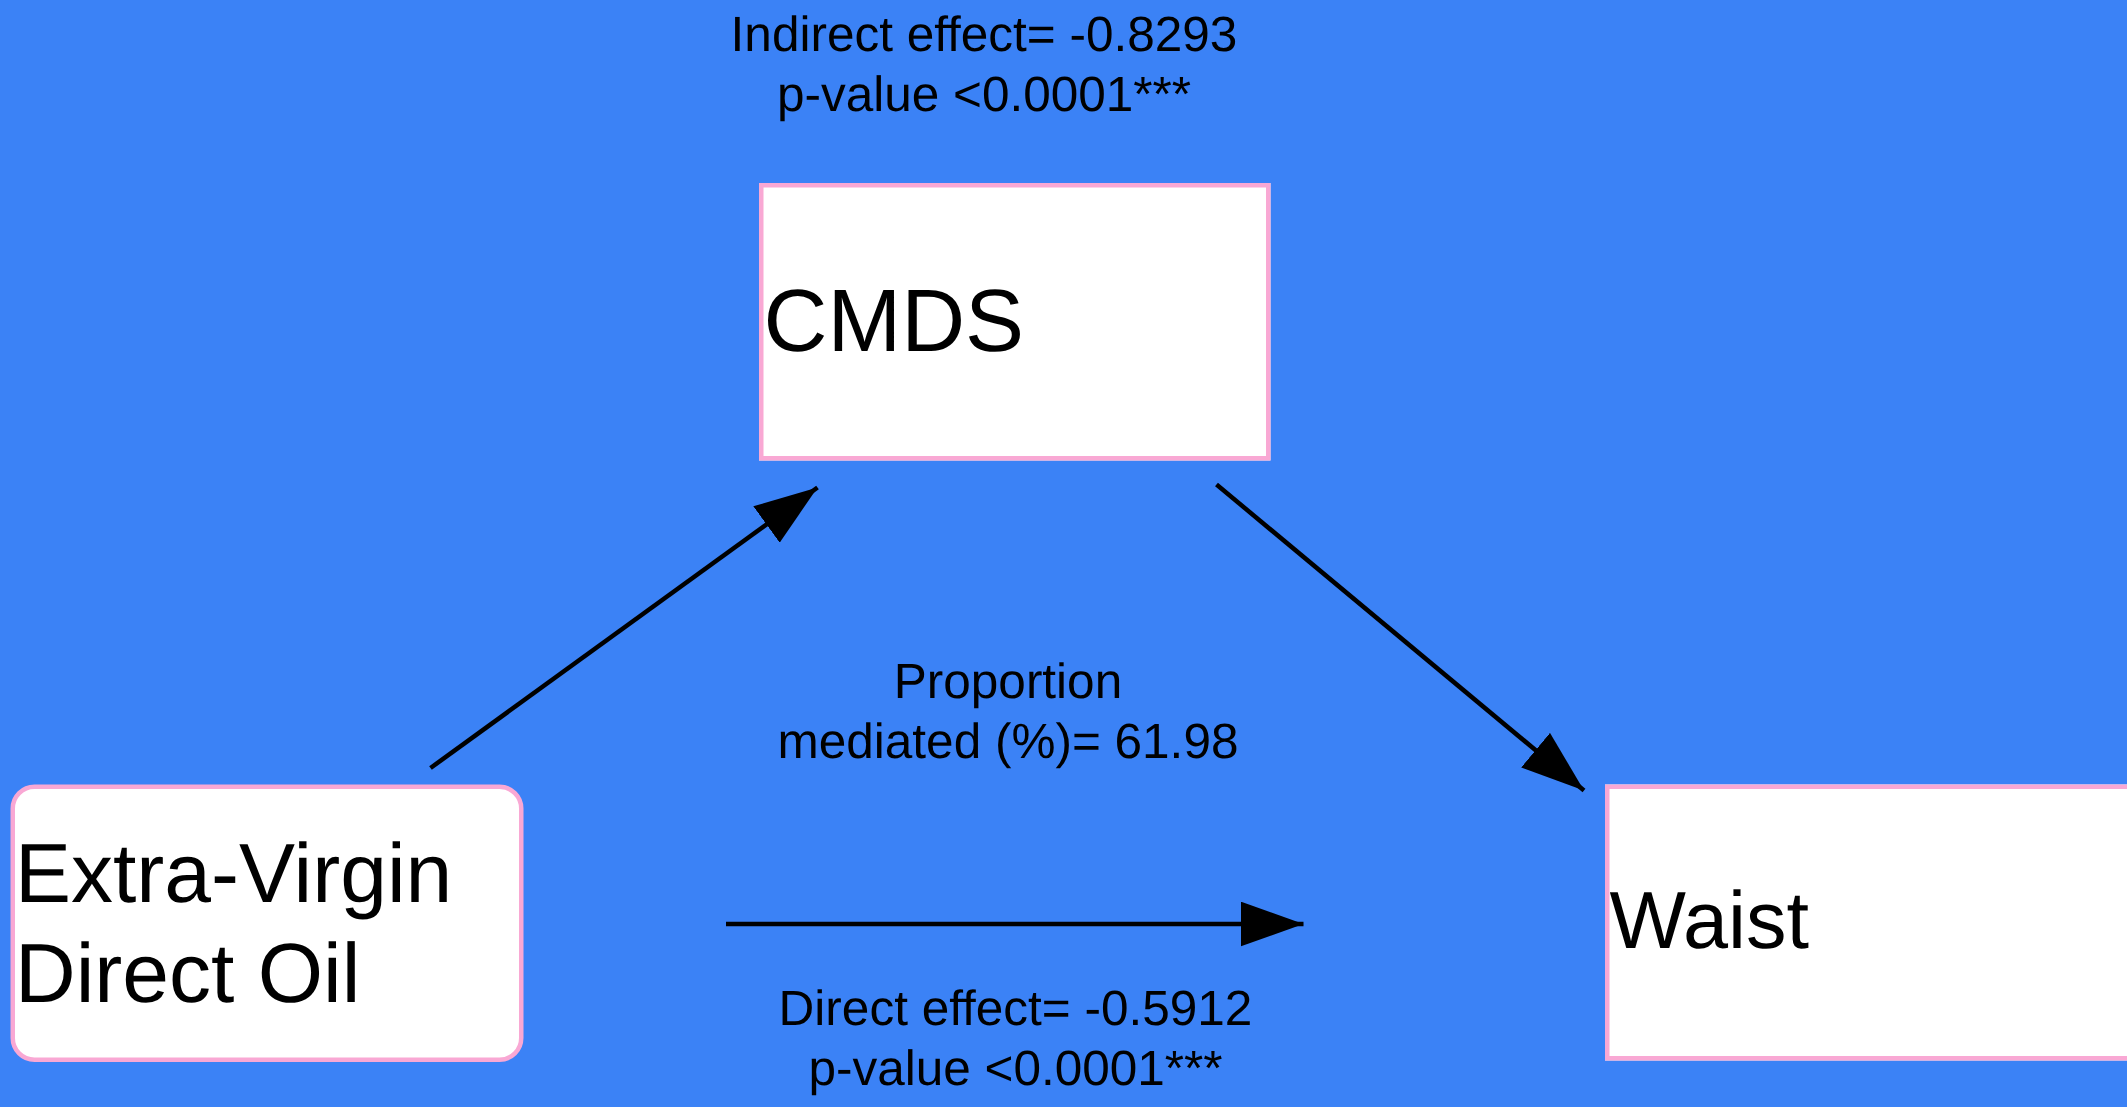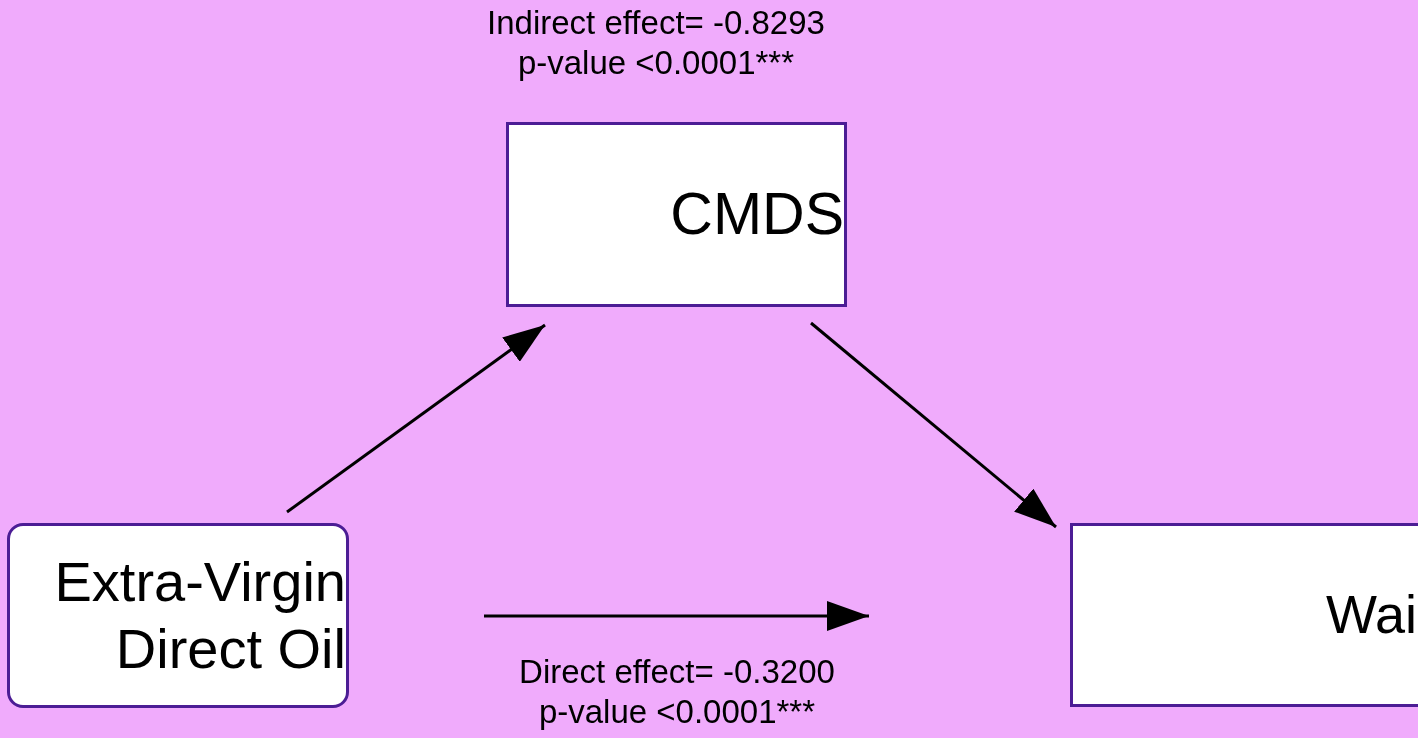--- a/index.html
+++ b/index.html
@@ -4,33 +4,33 @@
 <style>
   html, body {
     margin: 0;
     padding: 0;
     background: #ffffff;
   }
   #canvas {
     position: relative;
     width: 1418px;
     height: 738px;
-    background: #f0abfc;
+    background: #3b82f6;
     font-family: "Liberation Sans", "DejaVu Sans", sans-serif;
     color: #000000;
     overflow: hidden;
   }
   .node-box {
     position: absolute;
     box-sizing: border-box;
-    border: 3px solid #4c1d95;
+    border: 3px solid #f9a8d4;
     background: #ffffff;
     display: flex;
     flex-direction: column;
-    align-items: flex-end;
+    align-items: flex-start;
     justify-content: center;
     text-align: center;
     line-height: 1.18;
   }
   #mediator-box {
     left: 506px; top: 122px;
     width: 341px; height: 185px;
     font-size: 59px;
   }
   #exposure-box {
@@ -80,28 +80,32 @@
 
   <div class="annotation" id="indirect-annotation">
     <span class="line-span">Indirect effect= -0.8293</span>
     <span class="line-span">p-value &lt;0.0001***</span>
   </div>
 
   <div class="node-box" id="mediator-box">
     <span class="line-span">CMDS</span>
   </div>
 
+  <div class="annotation" id="proportion-annotation">
+    <span class="line-span">Proportion</span>
+    <span class="line-span">mediated (%)= 61.98</span>
+  </div>
 
   <div class="node-box" id="exposure-box">
     <span class="line-span">Extra-Virgin</span>
     <span class="line-span">Direct Oil</span>
   </div>
 
   <div class="annotation" id="direct-annotation">
-    <span class="line-span">Direct effect= -0.3200</span>
+    <span class="line-span">Direct effect= -0.5912</span>
     <span class="line-span">p-value &lt;0.0001***</span>
   </div>
 
   <div class="node-box" id="outcome-box">
     <span class="line-span">Waist</span>
   </div>
 
 </div>
 
 </body></html>

